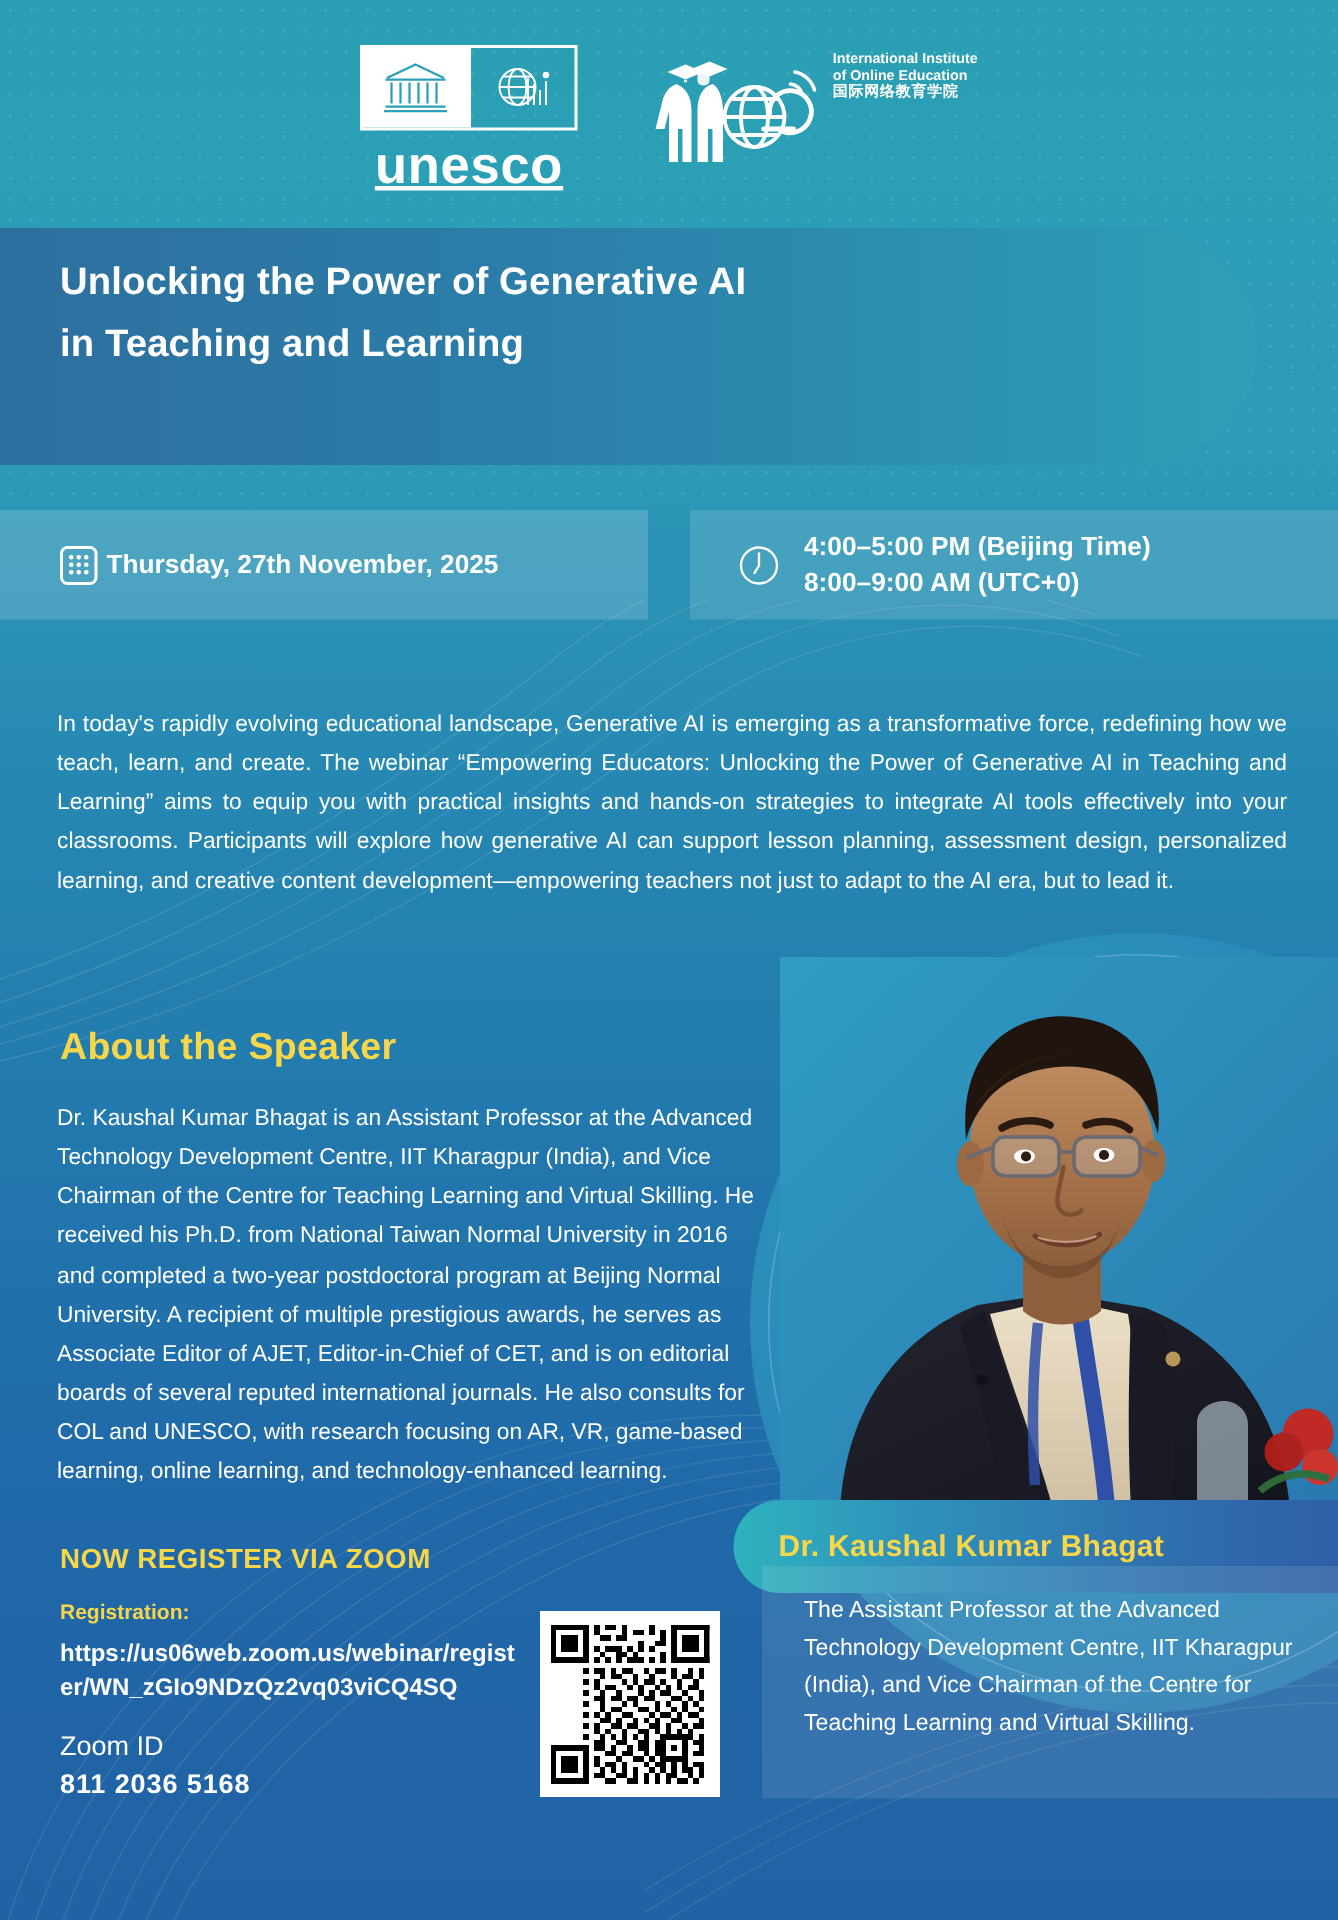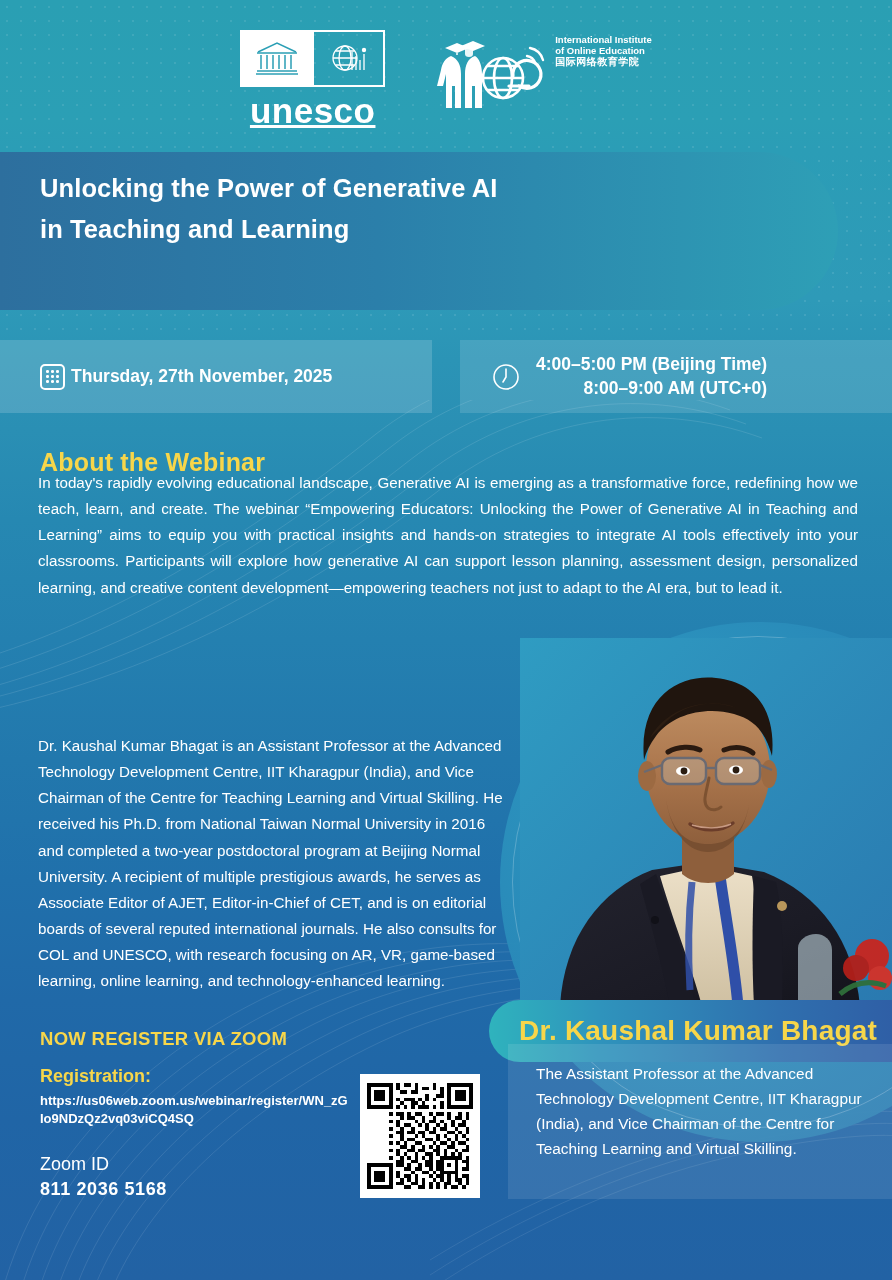--- a/index.html
+++ b/index.html
@@ -99,21 +99,21 @@
 
   
   .date-bar {
     position:absolute; left:0; top:340px; width:432px; height:73px;
     background:rgba(255,255,255,.16);
     display:flex; align-items:center; padding-left:40px; gap:6px;
   }
   .time-bar {
     position:absolute; left:460px; top:340px; width:432px; height:73px;
     background:rgba(255,255,255,.13);
-    display:flex; align-items:center; padding-left:32px; gap:16px;text-align:right;
+    display:flex; align-items:center; padding-left:32px; gap:16px;
   }
   .bar-label { color:#fff; font-weight:bold; font-size:17.5px; line-height:1.35; }
 
   .cal-icon { width:25px; height:26px; border:2px solid #fff; border-radius:5px;
     display:grid; grid-template-columns:repeat(3,1fr); grid-template-rows:repeat(3,1fr);
     padding:4px 4px; gap:1.5px; }
   .cal-icon i { background:#fff; width:2.6px; height:2.6px; border-radius:50%; justify-self:center; align-self:center; }
   .clock-icon { width:28px; height:28px; }
 
   
@@ -143,43 +143,43 @@
   .photo { position:absolute; inset:0; }
 
   
   .name-banner {
     position:absolute; left:489px; top:1000px; width:403px; height:62px;
     border-radius:31px 0 0 31px;
     background:linear-gradient(90deg,#2fb3bd 0%, #2f93bc 28%, #2f6fae 72%, #2f5fa6 100%);
     display:flex; align-items:center; padding-left:30px;
   }
   .name-banner span {
-    color:#f7d64a; font-weight:bold; font-size:28px; letter-spacing:.2px;
+    color:#f7d64a; font-weight:bold; font-size:20px; letter-spacing:.2px;
   }
 
   
   .blurb-box {
     position:absolute; left:508px; top:1044px; width:384px; height:155px;
     background:rgba(255,255,255,.10);
     padding:18px 22px 0 28px;
   }
   .blurb-box p { color:#ffffff; font-size:15.4px; line-height:1.62; }
 
   
   .reg-head {
     position:absolute; left:40px; top:1028px;
     color:#f7d64a; font-weight:bold; font-size:18.5px; letter-spacing:.3px;
   }
   .reg-label {
     position:absolute; left:40px; top:1066px;
-    color:#f7d64a; font-weight:bold; font-size:18px;
+    color:#f7d64a; font-weight:bold; font-size:14px;
   }
   .reg-url {
     position:absolute; left:40px; top:1092px; width:310px;
-    color:#ffffff; font-weight:bold; font-size:13px; line-height:1.42;
+    color:#ffffff; font-weight:bold; font-size:16px; line-height:1.42;
     word-break:break-all;
   }
   .zoom-label {
     position:absolute; left:40px; top:1154px;
     color:#ffffff; font-weight:normal; font-size:18px;
   }
   .zoom-id {
     position:absolute; left:40px; top:1179px;
     color:#ffffff; font-weight:bold; font-size:18px; letter-spacing:.6px;
   }
@@ -329,23 +329,23 @@
     <svg class="clock-icon" viewBox="0 0 28 28">
       <circle cx="14" cy="14" r="12" fill="none" stroke="#ffffff" stroke-width="1.6"></circle>
       <path d="M14 6 V14 L11 19" fill="none" stroke="#ffffff" stroke-width="1.6" stroke-linecap="round"></path>
     </svg>
     <div class="bar-label">
       <div>4:00–5:00 PM (Beijing Time)</div>
       <div>8:00–9:00 AM (UTC+0)</div>
     </div>
   </div>
 
-  <div class="sec-head" id="h-webinar">About the Webinar</div>
   <div class="body-text" id="p-webinar">In today's rapidly evolving educational landscape, Generative AI is emerging as a transformative force, redefining how we teach, learn, and create. The webinar “Empowering Educators: Unlocking the Power of Generative AI in Teaching and Learning” aims to equip you with practical insights and hands-on strategies to integrate AI tools effectively into your classrooms. Participants will explore how generative AI can support lesson planning, assessment design, personalized learning, and creative content development—empowering teachers not just to adapt to the AI era, but to lead it.</div>
 
+  <div class="sec-head" id="h-speaker">About the Speaker</div>
   <div class="body-text" id="p-speaker">Dr. Kaushal Kumar Bhagat is an Assistant Professor at the Advanced Technology Development Centre, IIT Kharagpur (India), and Vice Chairman of the Centre for Teaching Learning and Virtual Skilling. He received his Ph.D. from National Taiwan Normal University in 2016 and completed a two-year postdoctoral program at Beijing Normal University. A recipient of multiple prestigious awards, he serves as Associate Editor of AJET, Editor-in-Chief of CET, and is on editorial boards of  several reputed international journals. He also consults for COL and UNESCO, with research focusing on AR, VR, game-based learning, online learning, and technology-enhanced learning.</div>
 
   <div class="photo-wrap">
     <svg class="photo" viewBox="0 0 372 368" preserveAspectRatio="xMidYMid slice">
       <defs>
         <linearGradient id="bgwall" x1="0" y1="0" x2="1" y2="1">
           <stop offset="0%" stop-color="#2f9cc2"></stop>
           <stop offset="100%" stop-color="#2a79b0"></stop>
         </linearGradient>
         <linearGradient id="skin" x1="0" y1="0" x2="0" y2="1">

